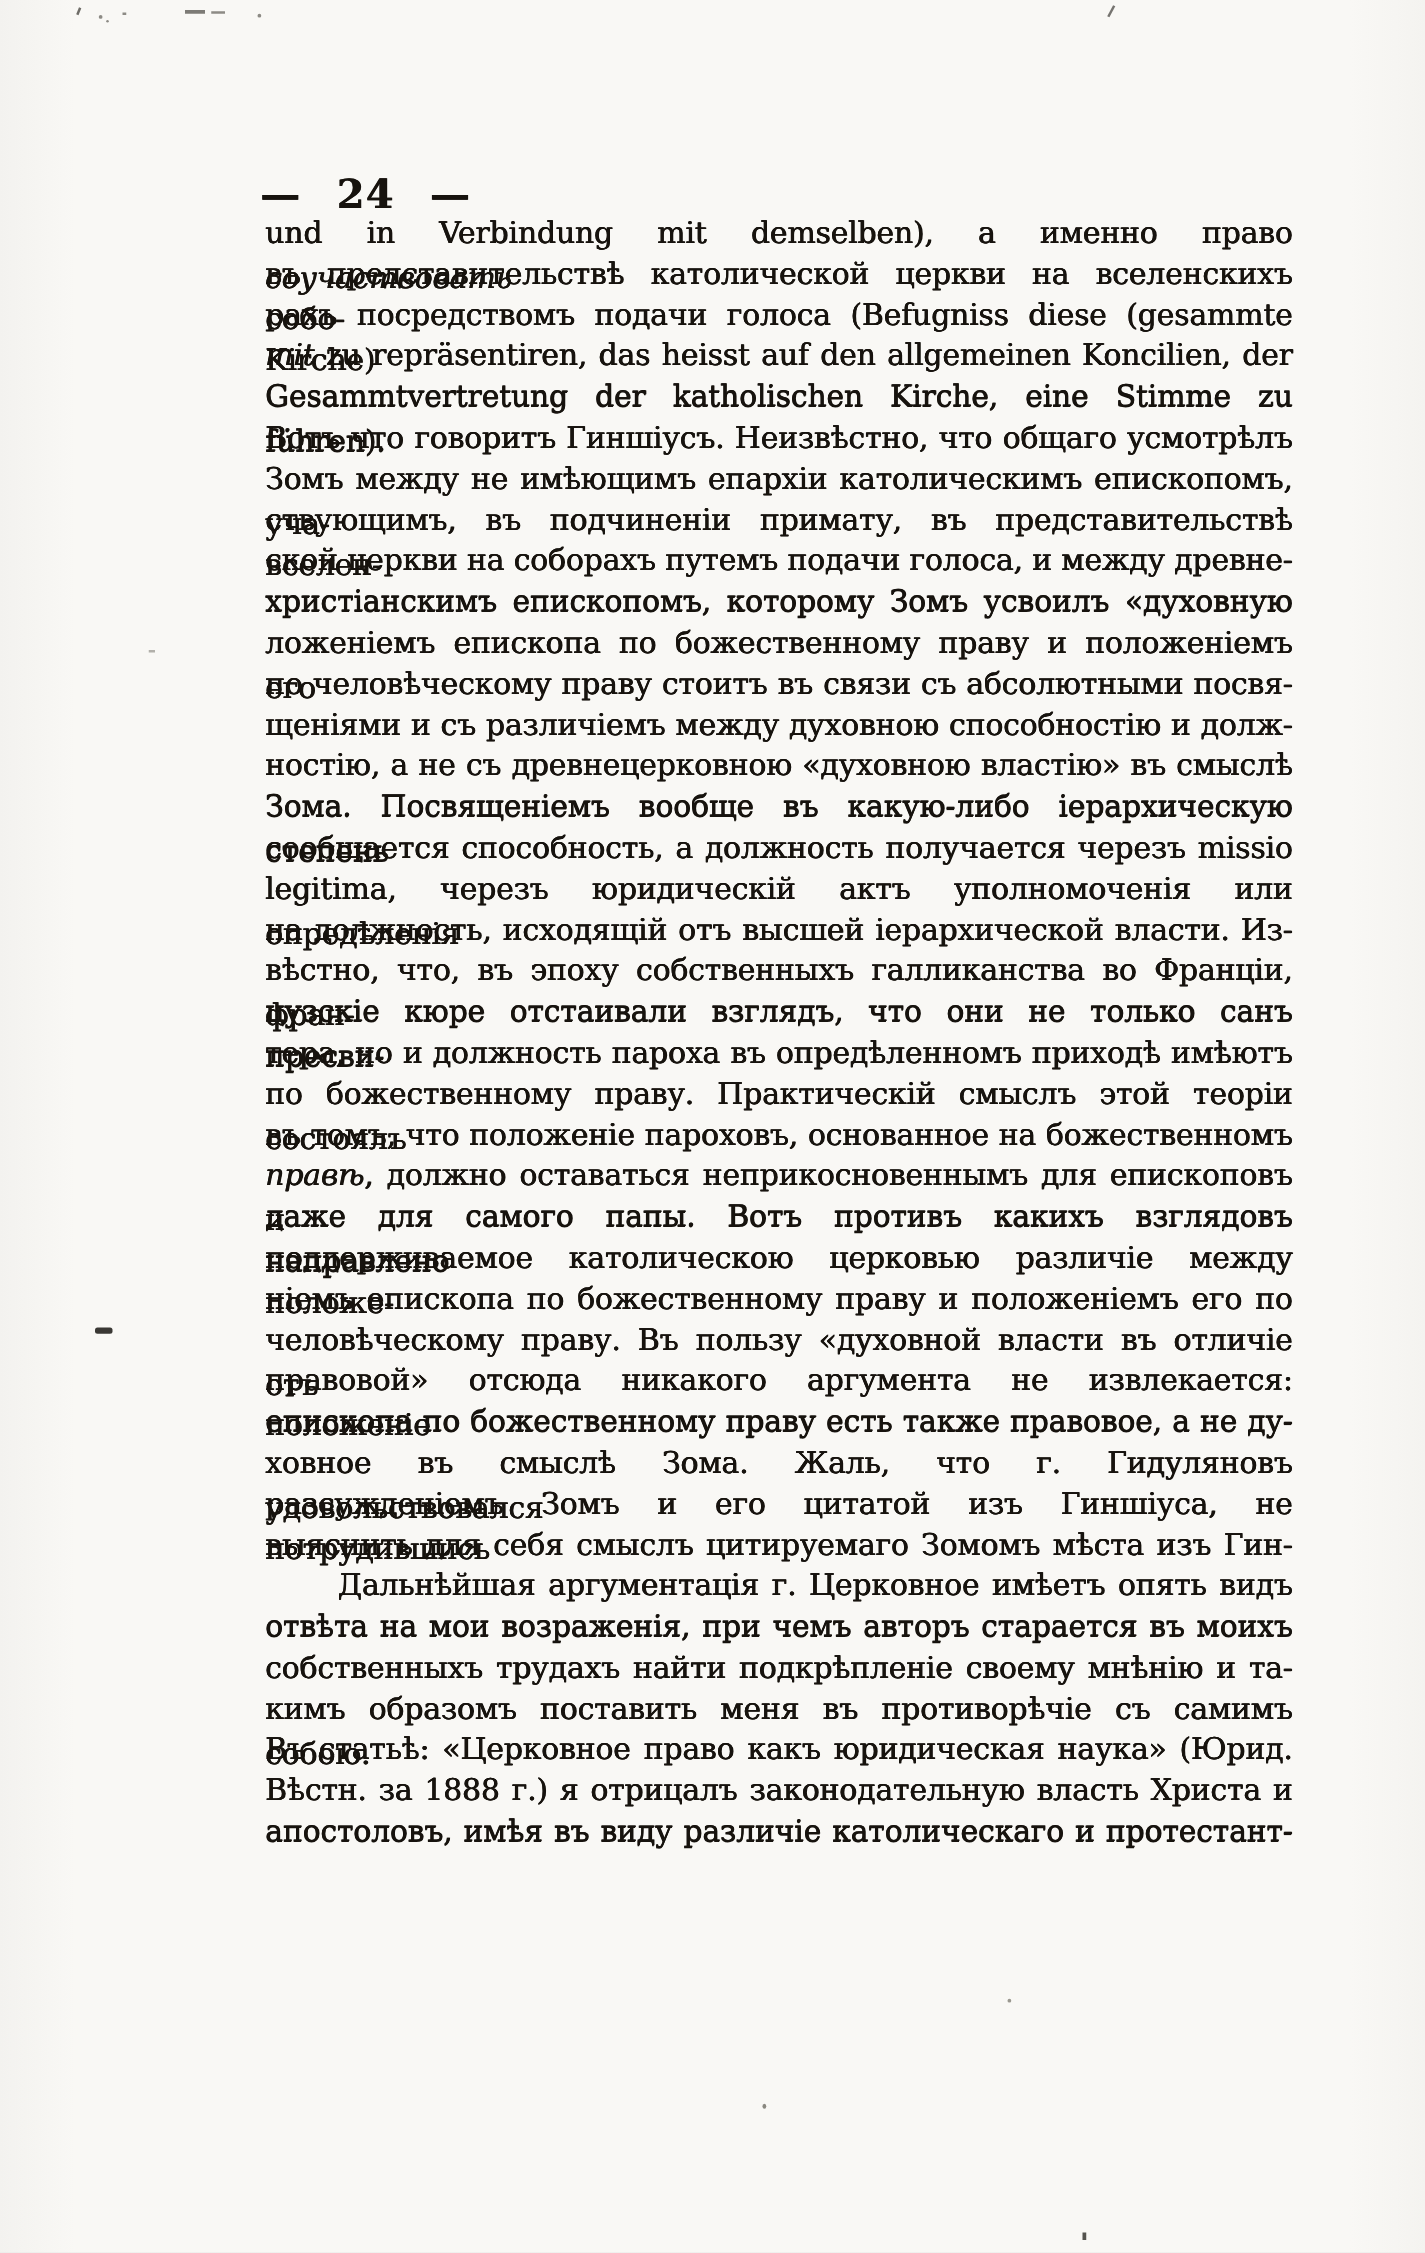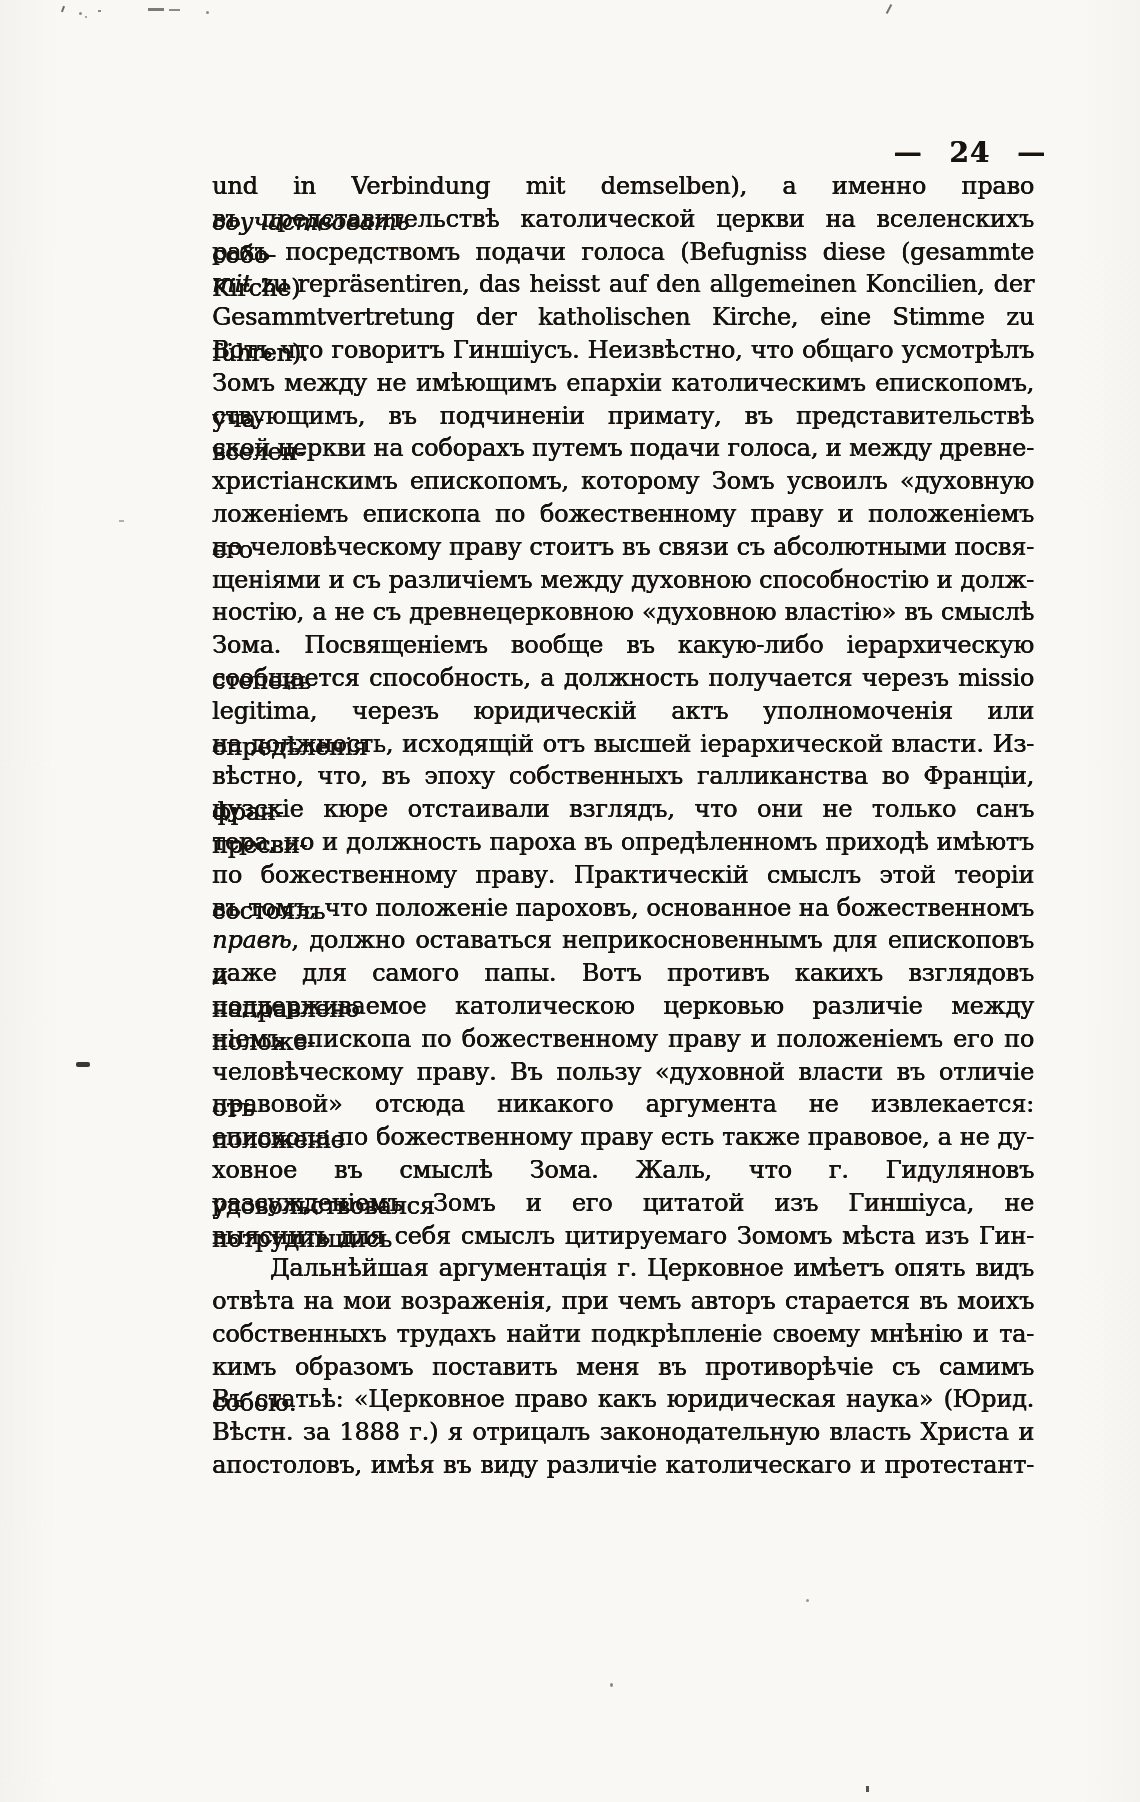--- a/index.html
+++ b/index.html
@@ -10,23 +10,23 @@
   }
   .page {
     position: relative;
     width: 1140px; height: 1802px;
     background: linear-gradient(90deg, #f3f2ef 0px, var(--paper, #f9f8f5) 60px, var(--paper, #f9f8f5) 1080px, #f4f3f0 1140px);
     overflow: hidden;
     color: var(--ink, #17130e);
   }
   .page-header {
     position: absolute;
-    left: 224px; top: 136px; width: 822px;
-    text-align: right;
-    font-size: 28px;
+    left: 208px; top: 136px; width: 822px;
+    text-align: left;
+    font-size: 32px;
     font-weight: bold;
     word-spacing: 16px;
     letter-spacing: 1px;
     text-shadow: 0.4px 0 0 currentColor;
   }
   .text-block {
     position: absolute;
     left: 212px; top: 168px; width: 822px;
     font-size: 24px;
     letter-spacing: -0.2px;

